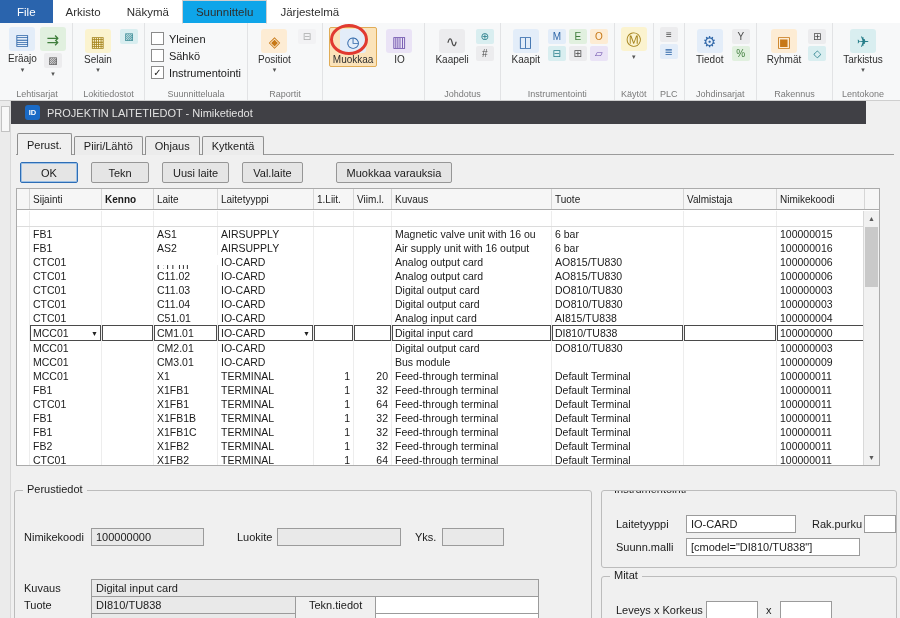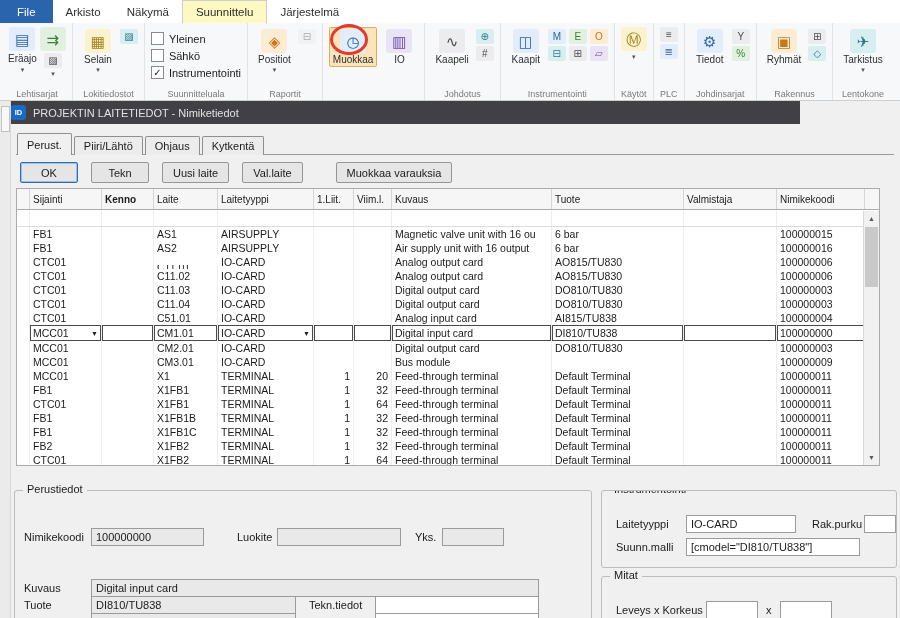--- a/index.html
+++ b/index.html
@@ -4,21 +4,21 @@
 <style>
 *{box-sizing:border-box;margin:0;padding:0}
 html,body{width:900px;height:618px;overflow:hidden}
 body{font-family:"Liberation Sans","DejaVu Sans",sans-serif;font-size:11px;background:#f0f0f0;color:#1b1b1b;position:relative}
 
 
 .ribbon{position:absolute;left:0;top:0;width:900px;height:101px;background:#f7f8f9;border-bottom:1px solid #cfcfcf}
 .ribbon-tabs{display:flex;height:23px;background:#fff}
 .rtab{display:flex;align-items:center;padding:0 13px;font-size:11.5px;color:#2f2f2f}
 .rtab.file{background:#2a64ad;color:#fff;padding:0 17px}
-.rtab.active{background:#fef9c3;border:1px solid #cfcfcf;border-bottom:1px solid #f7f8f9;margin-bottom:-1px}
+.rtab.active{background:#0ea5e9;border:1px solid #cfcfcf;border-bottom:1px solid #f7f8f9;margin-bottom:-1px}
 .ribbon-body{display:flex;height:77px;padding-left:2px;align-items:stretch}
 .rgroup{position:relative;display:flex;align-items:flex-start;gap:3px;padding:4px 6px 13px 6px;border-right:1px solid #e2e3e5}
 .rgroup-label{position:absolute;left:0;right:0;bottom:1px;text-align:center;font-size:9px;color:#7a7a7a;white-space:nowrap}
 .stack{display:flex;flex-direction:column;align-items:center;gap:2px}
 .bigbtn{position:relative;display:flex;flex-direction:column;align-items:center;gap:1px;min-width:38px;padding:1px 3px;border:1px solid transparent;border-radius:2px}
 .bigbtn .blabel{font-size:10px;color:#2f2f2f;line-height:11px;white-space:nowrap}
 .bigbtn.checked{background:#fbe3ba;border-color:#e0ac57}
 .dd{font-size:7px;color:#555;line-height:7px}
 .icon24{width:26px;height:24px;border-radius:3px;display:flex;align-items:center;justify-content:center;font-size:15px;line-height:1}
 .icon16{width:18px;height:15px;border-radius:2px;display:flex;align-items:center;justify-content:center;font-size:10px;line-height:1}
@@ -32,21 +32,21 @@
 .dim{opacity:.45}
 .minibtn{display:flex;align-items:center;gap:2px;font-size:10px;color:#2f2f2f;white-space:nowrap}
 .cbcol{display:flex;flex-direction:column;gap:4px;padding-top:5px}
 .cbrow{display:flex;align-items:center;gap:5px;white-space:nowrap}
 .cb{width:13px;height:13px;border:1px solid #8b8b8b;background:#fff;display:flex;align-items:center;justify-content:center;font-size:10px;color:#222;line-height:1;flex:none}
 .red-ellipse{position:absolute;width:38px;height:31px;border:3px solid #e13a30;border-radius:50%;top:-4px;left:0;pointer-events:none;z-index:3}
 
 
 .leftstrip{position:absolute;left:0;top:101px;width:11px;bottom:0;background:#ebebeb;border-right:1px solid #d8d8d8}
 .strip-tab{position:absolute;left:1px;top:5px;width:9px;height:26px;background:#f8f8f8;border:1px solid #c2c2c2}
-.titlebar{position:absolute;left:11px;top:101px;width:789px;height:23px;background:#404045;display:flex;align-items:center;gap:7px;padding:0 0;color:#e2e2e2;font-size:11px}
+.titlebar{position:absolute;left:11px;top:101px;width:855px;height:23px;background:#404045;display:flex;align-items:center;gap:7px;padding:0 14px;color:#e2e2e2;font-size:11px}
 .win-icon{width:15px;height:15px;border-radius:3px;background:#1a6ac5;color:#fff;font-size:7.5px;font-weight:bold;display:flex;align-items:center;justify-content:center;flex:none}
 .dialog{position:absolute;left:11px;top:124px;width:889px;height:494px;background:#f0f0f0;overflow:hidden}
 
 
 .dlg-tabs{position:absolute;left:6px;top:9px;display:flex;align-items:flex-end;z-index:2}
 .dtab{height:19px;display:flex;align-items:center;padding:0 9px;border:1px solid #8f8f8f;border-bottom:none;background:#ececec;margin-right:2px;border-radius:2px 2px 0 0;font-size:11px}
 .dtab.active{background:#f0f0f0;height:22px;position:relative}
 .tab-line{position:absolute;left:5px;top:30px;width:878px;border-top:1px solid #9b9b9b;z-index:1}
 
 

